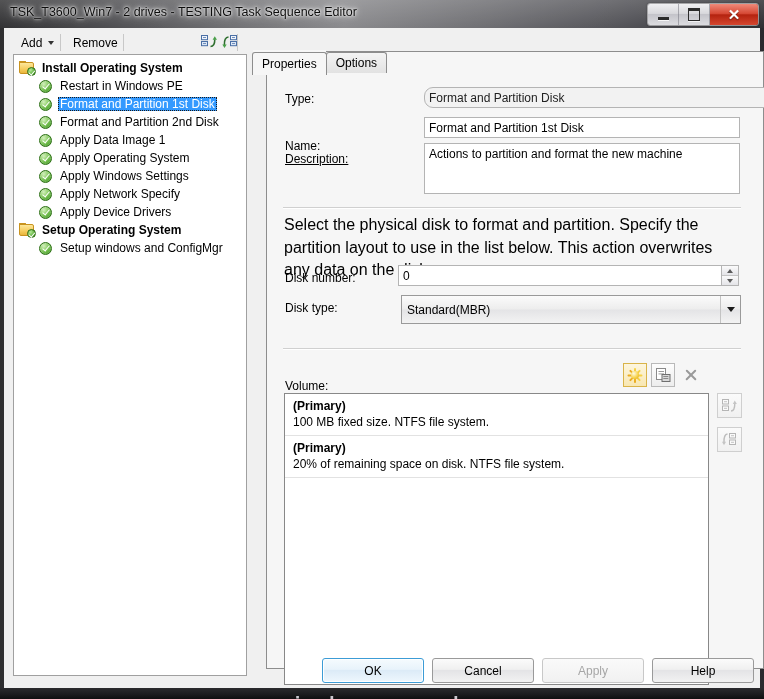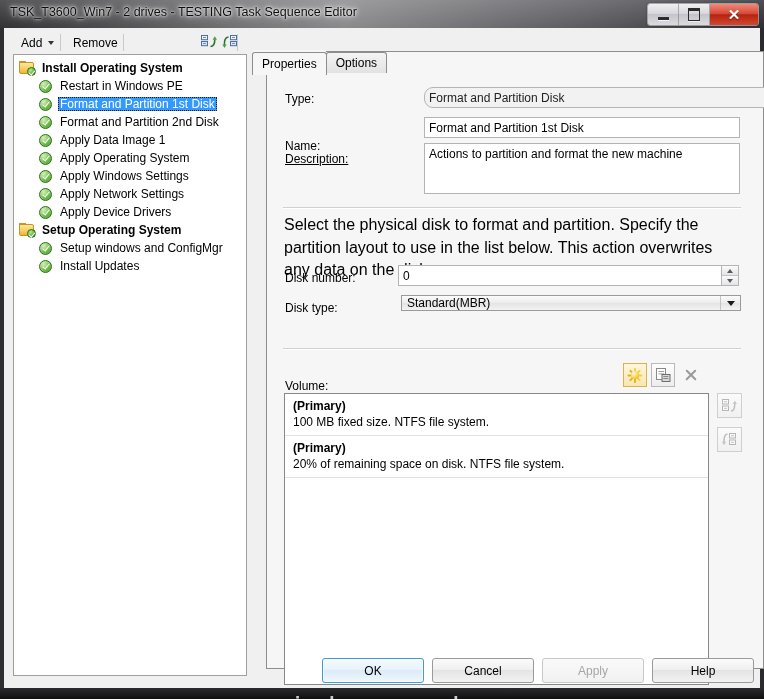--- a/index.html
+++ b/index.html
@@ -605,41 +605,37 @@
             <div class="tree-row child">
               <span class="ico-check"></span>
               <span class="tree-label">Apply Operating System</span>
             </div>
             <div class="tree-row child">
               <span class="ico-check"></span>
               <span class="tree-label">Apply Windows Settings</span>
             </div>
             <div class="tree-row child">
               <span class="ico-check"></span>
-              <span class="tree-label">Apply Network Settings</span>
+              <span class="tree-label">Apply Network Specify</span>
             </div>
             <div class="tree-row child">
               <span class="ico-check"></span>
               <span class="tree-label">Apply Device Drivers</span>
             </div>
             <div class="tree-row group">
               <span class="ico-folder">
                 <span class="f-tab"></span>
                 <span class="f-back"></span>
                 <span class="badge-check"></span>
               </span>
               <span class="tree-label">Setup Operating System</span>
             </div>
             <div class="tree-row child">
               <span class="ico-check"></span>
               <span class="tree-label">Setup windows and ConfigMgr</span>
-            </div>
-            <div class="tree-row child">
-              <span class="ico-check"></span>
-              <span class="tree-label">Install Updates</span>
             </div>
           </div>
       </div>
     </div>
 
     <div id="right-pane">
       <div id="tabstrip">
         <div class="tab active">
           <span>Properties</span>
         </div>
@@ -668,21 +664,21 @@
         <div class="spin-wrap" style="left:455px; top:213px;">
           <div class="spin-half">
             <span class="tri-up"></span>
           </div>
           <div class="spin-half">
             <span class="tri-down"></span>
           </div>
         </div>
 
         <div class="field-label" style="left:18px; top:249px;">Disk type:</div>
-        <div class="combo" style="left:134px; top:243px; width:340px; height:16px;">
+        <div class="combo" style="left:134px; top:243px; width:340px; height:29px;">
           <span class="combo-text">Standard(MBR)</span>
           <span class="combo-arrow-box">
             <span class="combo-arrow"></span>
           </span>
         </div>
 
         <div class="hr-sep" style="left:16px; top:296px; width:458px;"></div>
 
         <div class="field-label" style="left:18px; top:327px;">Volume:</div>
 

